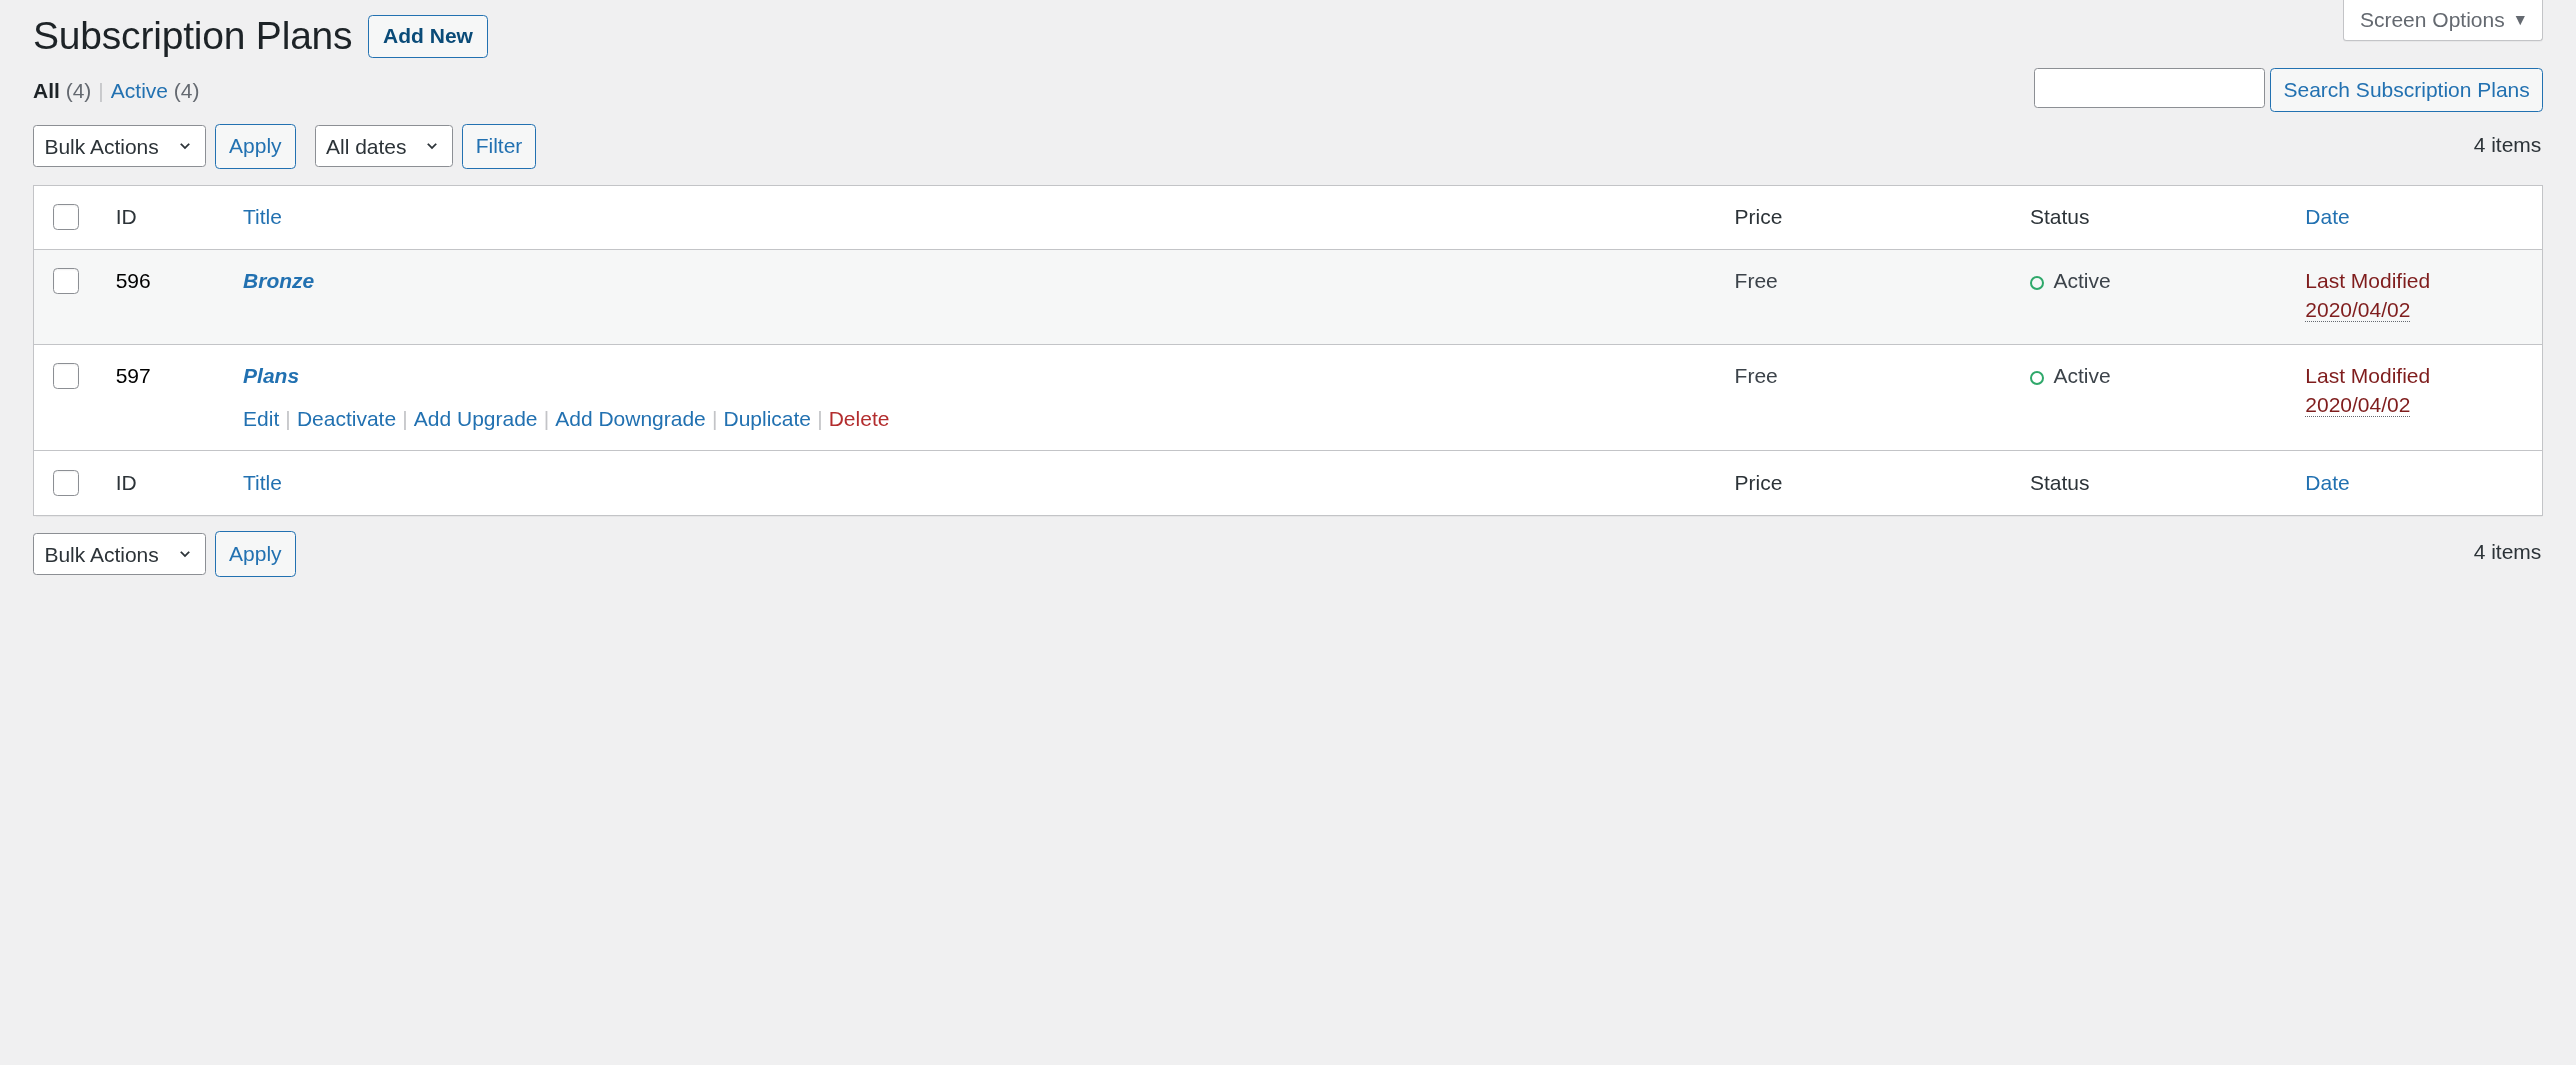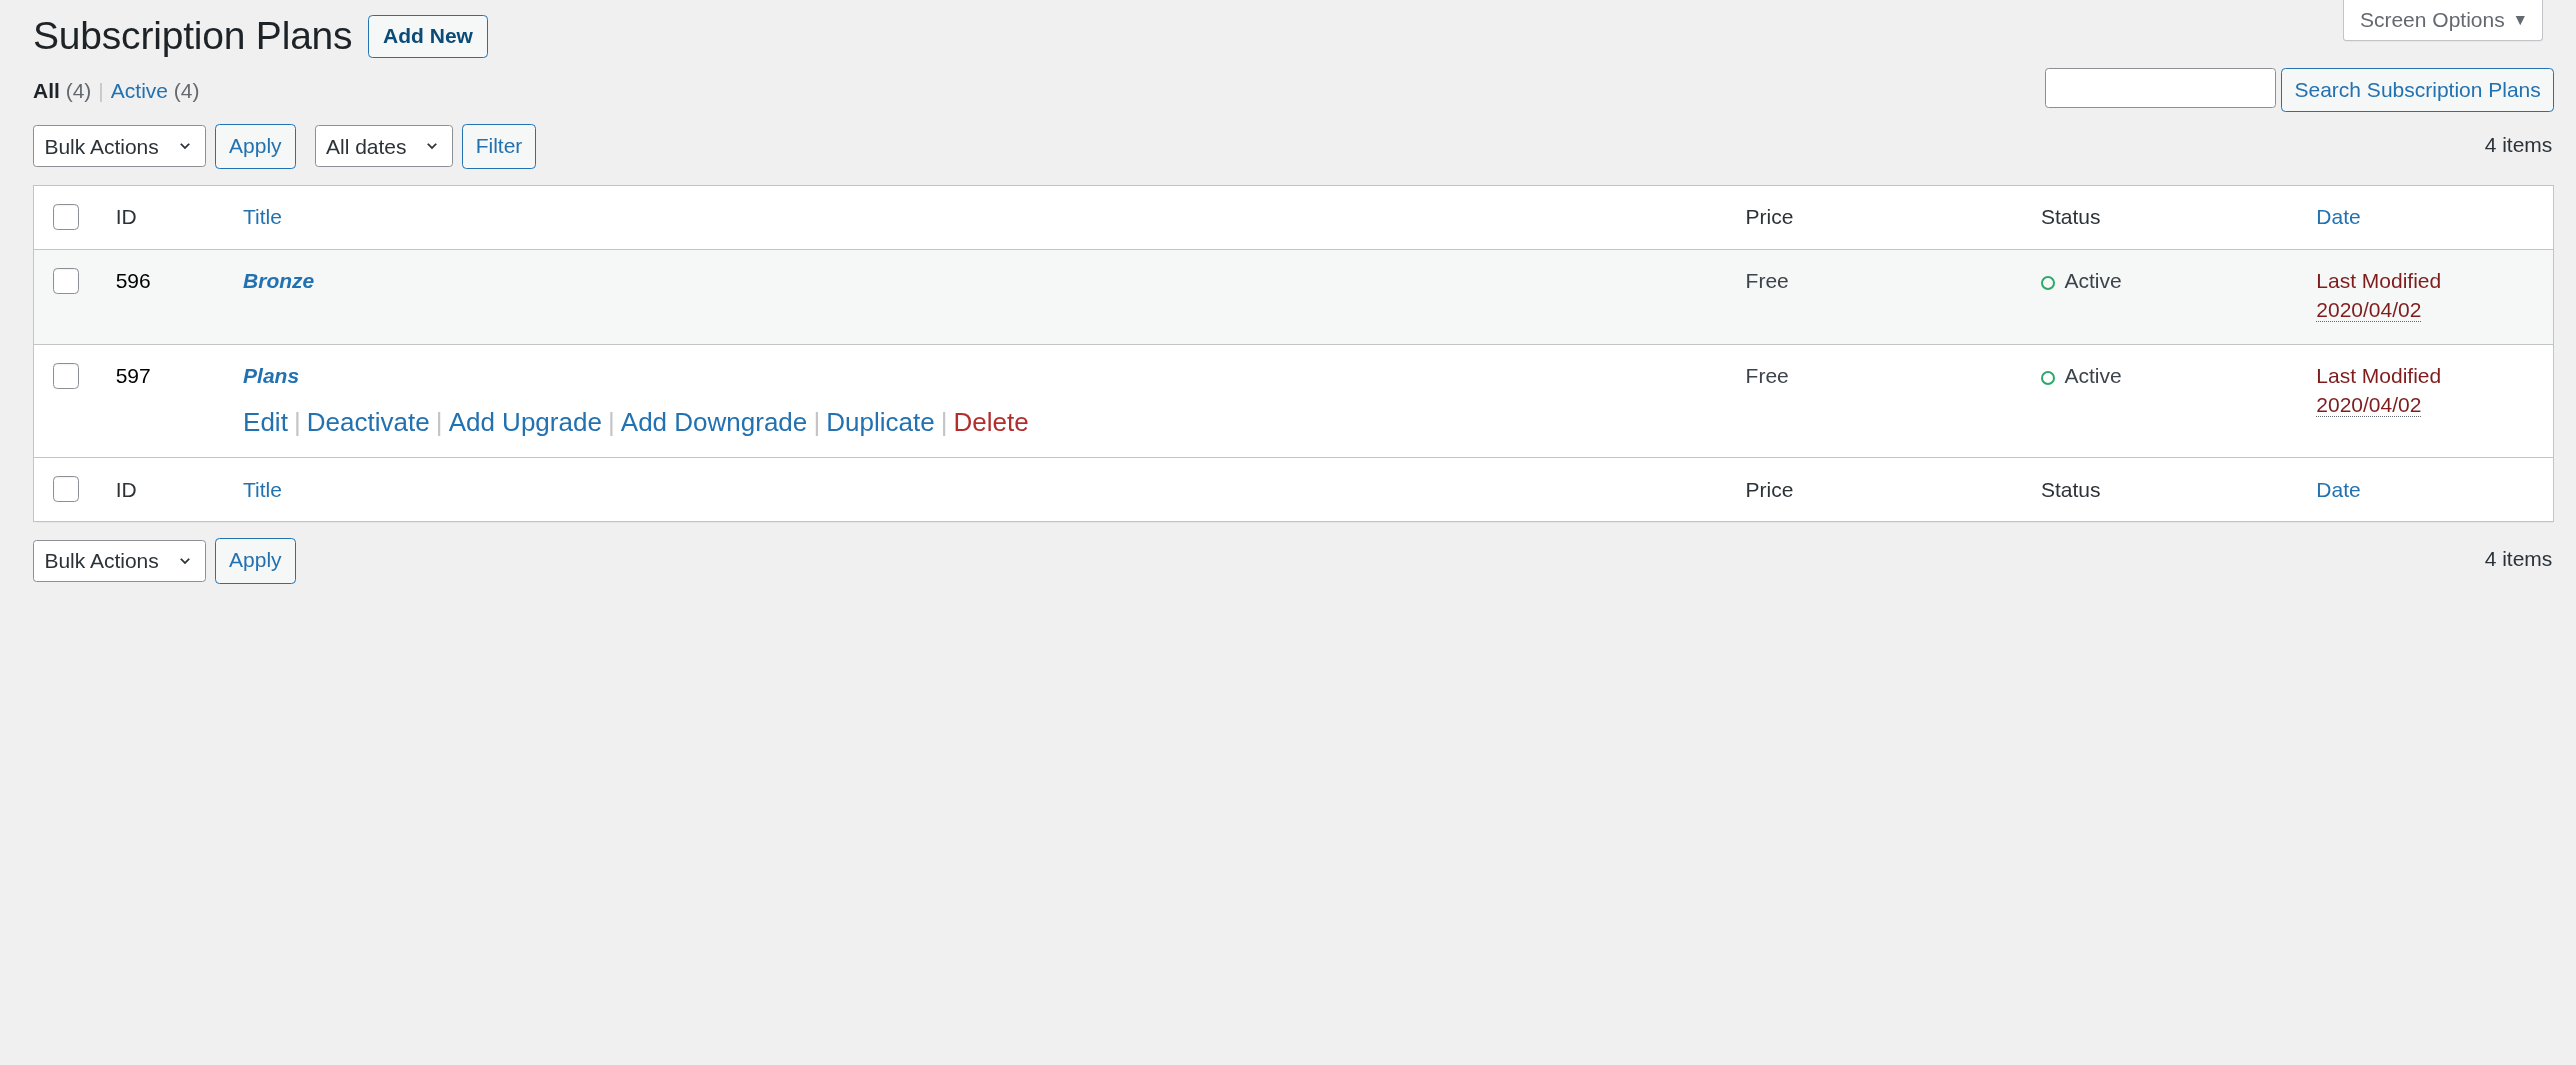--- a/index.html
+++ b/index.html
@@ -43,21 +43,21 @@
     position: relative;
     top: -1.7px;
   }
 
   
   .wrap {
     position: absolute;
     top: 0;
     left: 0;
     width: 2576px;
-    padding: 0 22px 0 33px;
+    padding: 0 33px 0 33px;
     box-sizing: border-box;
   }
 
   
   .title-row {
     display: flex;
     align-items: center;
     padding-top: 19px;
     height: 54px;
     box-sizing: border-box;
@@ -299,21 +299,21 @@
   .row-title {
     color: #2271b1;
     font-weight: 700;
     text-decoration: none;
     font-size: 21px;
     cursor: pointer;
     font-style: italic;
   }
   .row-actions {
     color: #c3c4c7;
-    font-size: 26px;
+    font-size: 21px;
     line-height: 1.35;
     margin-top: 14px;
     white-space: nowrap;
   }
   .row-actions span { white-space: nowrap; }
   .row-actions a {
     color: #2271b1;
     text-decoration: none;
     cursor: pointer;
   }

